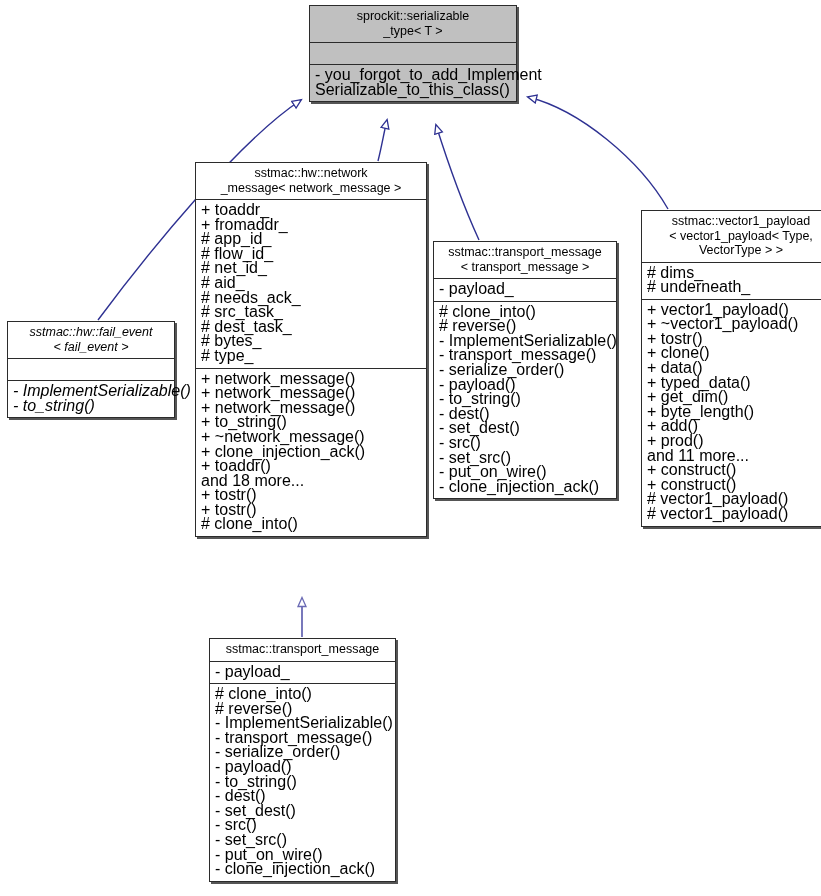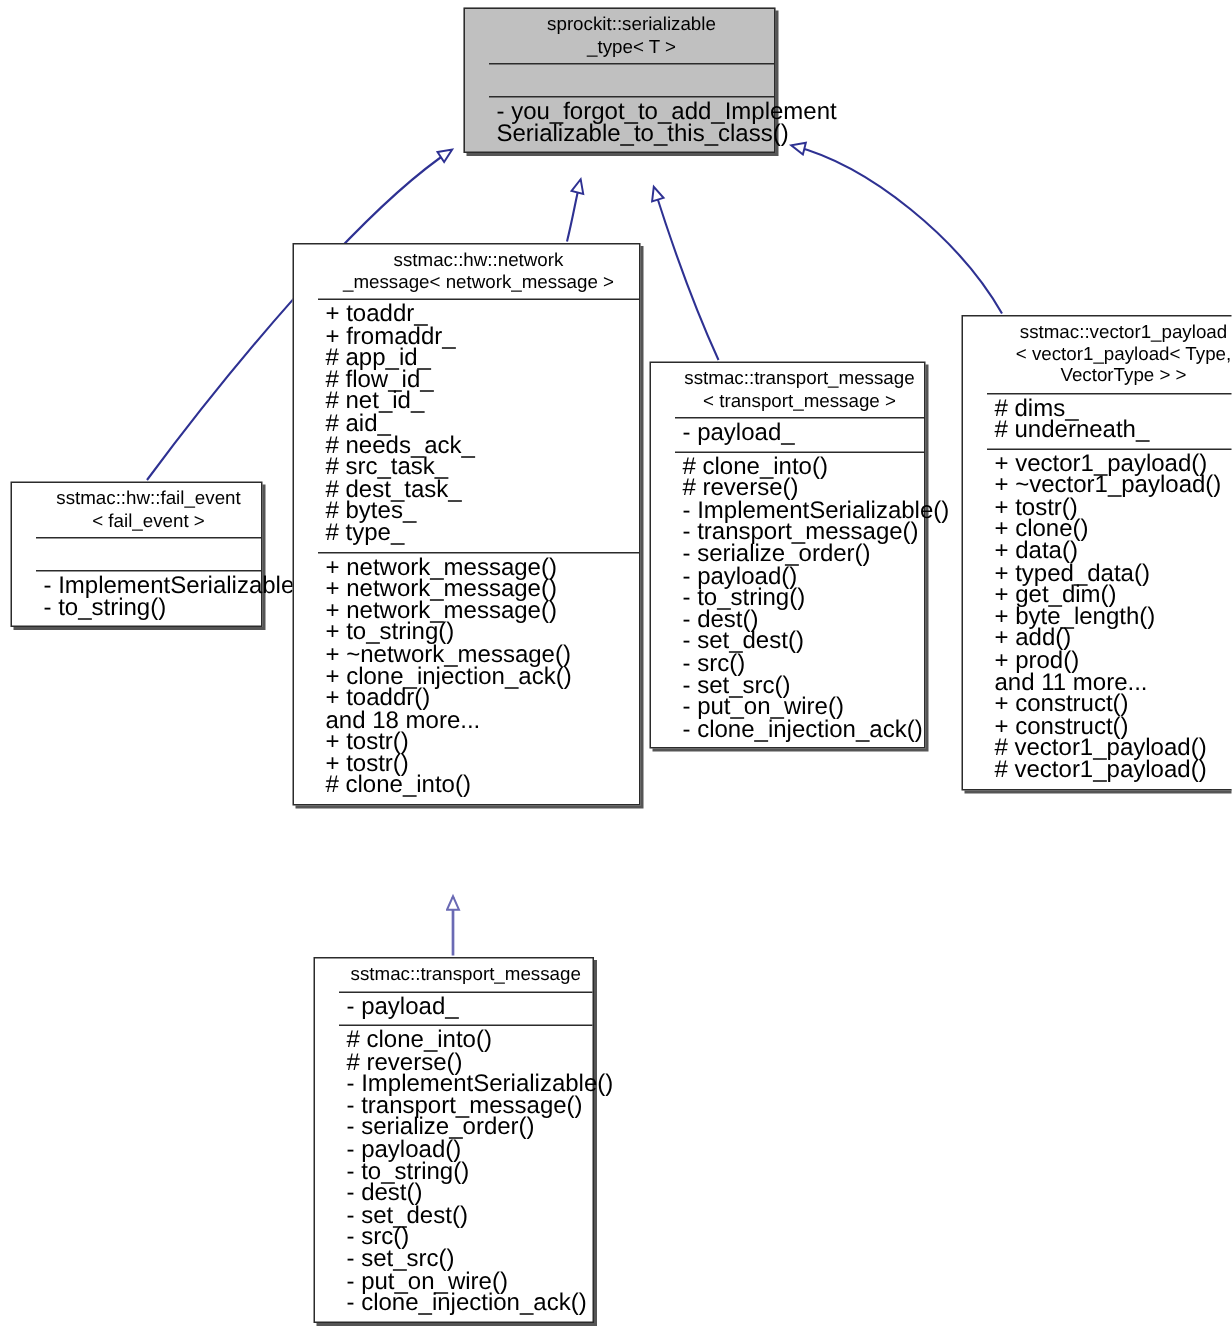--- a/index.html
+++ b/index.html
@@ -27,21 +27,20 @@
     height: 896px;
     pointer-events: none;
   }
   .uml-box {
     position: absolute;
     box-sizing: border-box;
     border: 1px solid #2b2b2b;
     background: #ffffff;
     box-shadow: 2px 2px 0 0 #555555;
     z-index: 5;
-    padding-left: 16px;
   }
   .uml-box.shaded { background: #c0c0c0; }
   .uml-title {
     text-align: center;
     padding: 3px 4px 4px 4px;
     font-size: 12.5px;
     line-height: 14.5px;
     color: #000000;
     white-space: pre-line;
   }
@@ -91,21 +90,21 @@
 _type&lt; T &gt;</div>
     <div class="uml-sep"></div>
     <div class="uml-section empty"></div>
     <div class="uml-sep"></div>
     <div class="uml-section">
       <div class="uml-row">- you_forgot_to_add_Implement
 Serializable_to_this_class()</div>
     </div>
   </div>
 
-  <div class="uml-box" style="left:7px; top:321px; width:168px;">
+  <div class="uml-box" style="left:7px; top:321px; width:168px;font-style:italic;">
     <div class="uml-title">sstmac::hw::fail_event
 &lt; fail_event &gt;</div>
     <div class="uml-sep"></div>
     <div class="uml-section empty"></div>
     <div class="uml-sep"></div>
     <div class="uml-section">
       <div class="uml-row">- ImplementSerializable()</div>
       <div class="uml-row">- to_string()</div>
     </div>
   </div>

